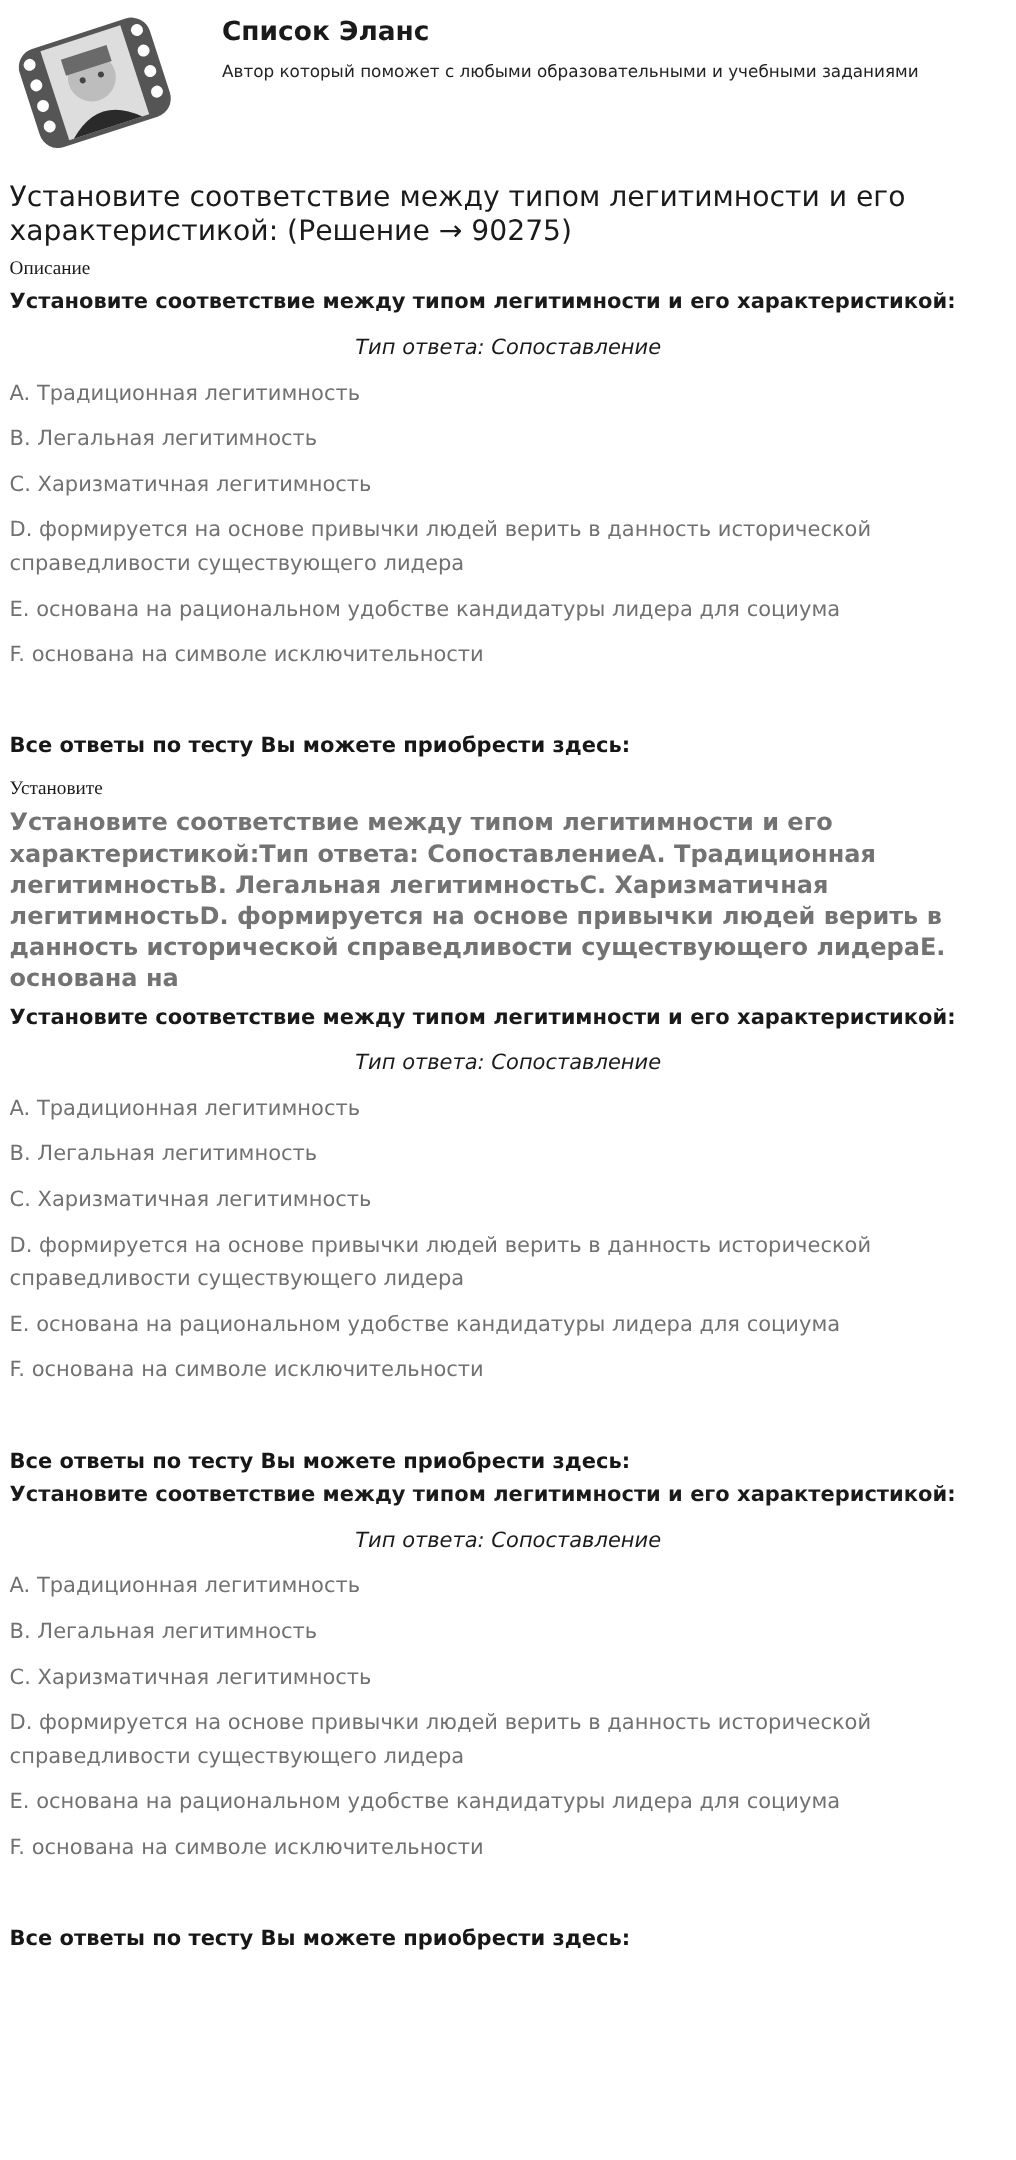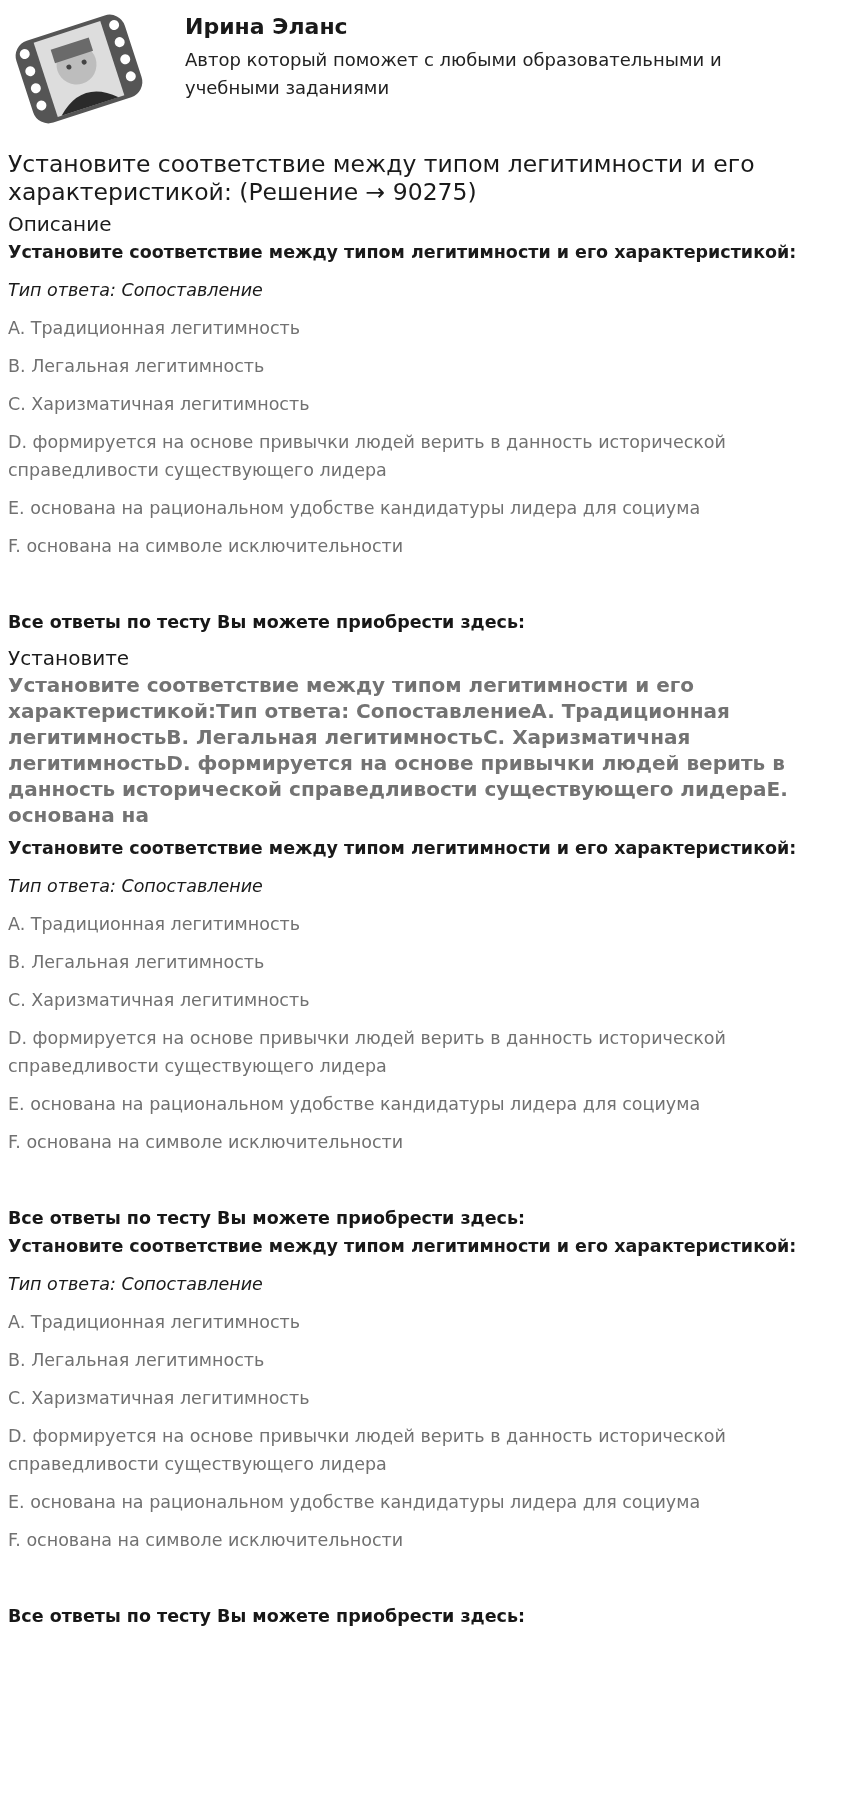--- a/index.html
+++ b/index.html
@@ -12,27 +12,27 @@
     .page { padding: 0 8px; position: relative; }
 
     
     .author { display: flex; align-items: flex-start; height: 140px; }
     .avatar {
       width: 142px; height: 122px; margin-top: 8px; margin-left: 0;
       flex: 0 0 auto; position: relative;
     }
     .author-info { margin-left: 35px; margin-top: 12px; }
     .author-name { font-size: 22px; font-weight: bold; line-height: 30px; color: #1a1a1a; }
-    .author-desc { font-size: 18px; line-height: 28px; color: #222; margin-top: 4px; width: 600px; }
+    .author-desc { font-size: 14px; line-height: 28px; color: #222; margin-top: 4px; width: 600px; }
 
     .page-title { font-size: 23.5px; line-height: 28px; color: #1a1a1a; margin: 10px 0 0 0; font-weight: normal; }
 
-    .section-label { font-size: 20px; line-height: 24px; color: #1a1a1a; margin-top: 6px; }
+    .section-label { font-size: 16px; line-height: 24px; color: #1a1a1a; margin-top: 6px; font-family: Liberation Serif, serif; }
     .q-title { font-size: 17.5px; font-weight: bold; line-height: 28px; color: #1a1a1a; margin-top: 2px; }
-    .q-type { font-size: 17.5px; font-style: italic; line-height: 24px; margin-top: 12px; color: #1a1a1a; }
+    .q-type { font-size: 17.5px; font-style: italic; line-height: 24px; margin-top: 12px; color: #1a1a1a; text-align: center; }
     .q-item { font-size: 17.5px; line-height: 28px; margin-top: 10px; color: #ec4899; }
     .q-item.first { margin-top: 12px; }
     .buy-line { font-size: 17.5px; font-weight: bold; line-height: 24px; margin-top: 50px; color: #0f172a; }
     .toc-block { font-size: 20px; font-weight: bold; line-height: 26px; color: #737373; margin-top: 2px; width: 820px; }
   </style>
 </head>
 <body>
 
 <div class="page">
 
@@ -54,21 +54,21 @@
           <rect x="36" y="22" width="70" height="78" fill="#ddd"></rect>
           <circle cx="70" cy="56" r="20" fill="#bdbdbd"></circle>
           <rect x="50" y="34" width="40" height="14" fill="#6a6a6a"></rect>
           <path d="M40 100 Q70 72 100 100 Z" fill="#2a2a2a"></path>
           <circle cx="62" cy="56" r="2.5" fill="#444"></circle>
             <circle cx="78" cy="56" r="2.5" fill="#444"></circle>
         </g>
       </svg>
     </div>
     <div class="author-info">
-      <div class="author-name">Ирина Эланс</div>
+      <div class="author-name">Список Эланс</div>
       <div class="author-desc">Автор который поможет с любыми образовательными и учебными заданиями</div>
     </div>
   </div>
 
   <h1 class="page-title">Установите соответствие между типом легитимности и его характеристикой: (Решение → 90275)</h1>
 
   <section>
     <div class="section-label">Описание</div>
     <div class="q-title">Установите соответствие между типом легитимности и его характеристикой:</div>
     <div class="q-type">Тип ответа: Сопоставление</div>

